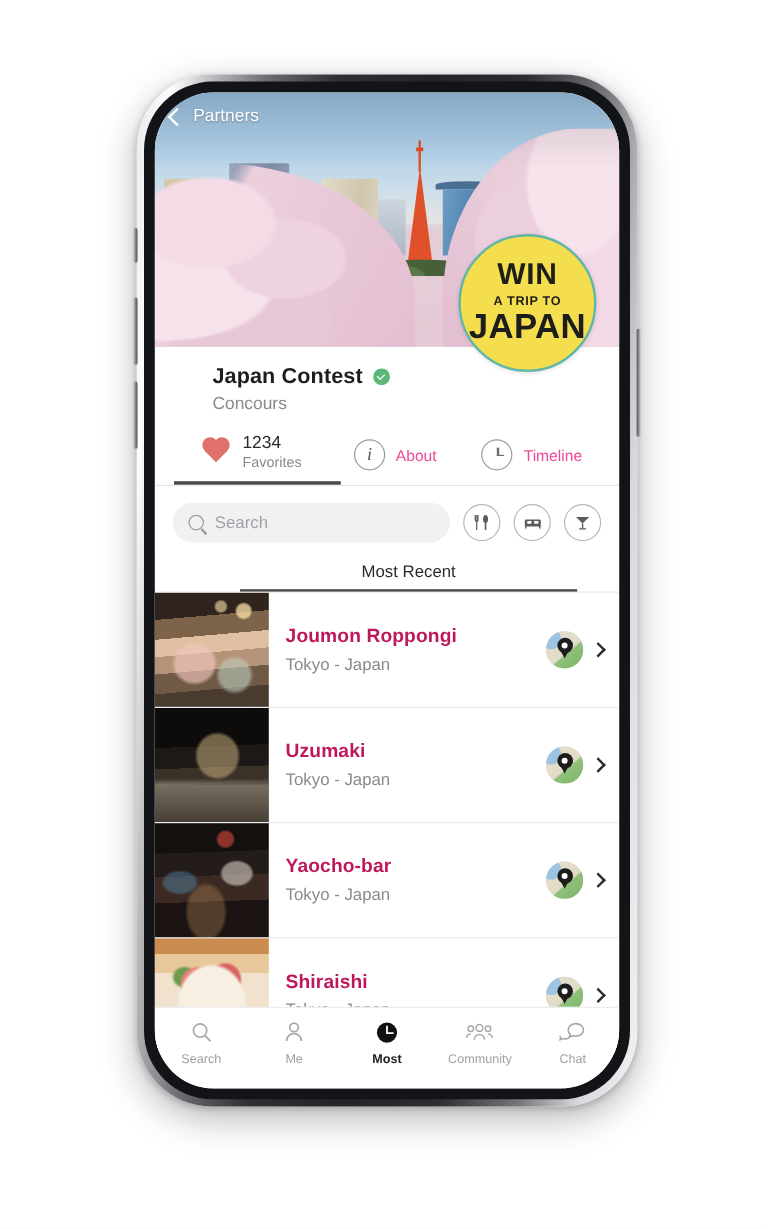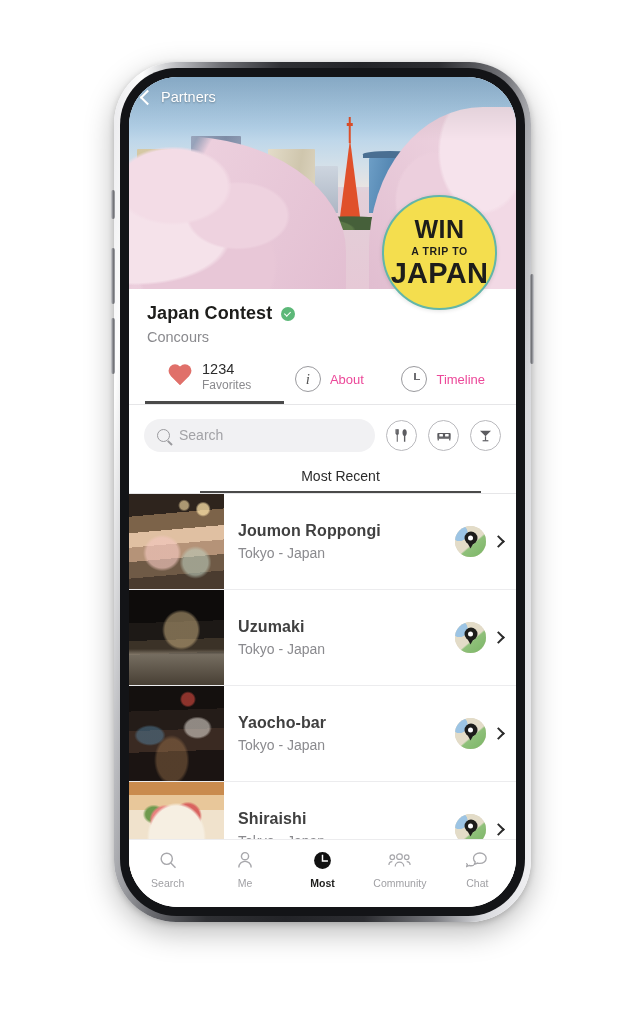--- a/index.html
+++ b/index.html
@@ -135,21 +135,21 @@
     display: flex; flex-direction: column; align-items: center; justify-content: center;
     color: #1d1d1b; text-align: center; line-height: 1;
     box-shadow: 0 1px 4px rgba(0,0,0,.12);
     cursor: pointer;
   }
   .win-1 { font-size: 25px; font-weight: 700; letter-spacing: .5px; }
   .win-2 { font-size: 10.5px; font-weight: 700; letter-spacing: .6px; margin: 4px 0 3px; }
   .win-3 { font-size: 29px; font-weight: 700; letter-spacing: .3px; }
 
   
-  .title-block { padding: 14px 18px 0; background: #fff; }
+  .title-block { padding: 14px 18px 0; background: #fff; margin-left: 30px; }
   .title-row { display: flex; align-items: center; gap: 9px; }
   .title-main { font-size: 18px; font-weight: 700; color: #1d1d1b; letter-spacing: .1px; }
   .verified {
     width: 14px; height: 14px; border-radius: 50%; background: #5cb878;
     display: flex; align-items: center; justify-content: center; flex: 0 0 auto;
   }
   .verified::after {
     content: ''; width: 5px; height: 2.5px;
     border-left: 1.6px solid #fff; border-bottom: 1.6px solid #fff;
     transform: rotate(-45deg) translate(0px,-1px);
@@ -239,21 +239,21 @@
                   radial-gradient(ellipse at 45% 78%, rgba(190,140,90,.35) 0 20%, transparent 24%); }
   .th4 { background: linear-gradient(180deg,#c98b4e 0 14%,#e8c79a 14% 30%,#f0e2cc 30% 100%); }
   .th4::after { content:''; position:absolute; inset:0;
       background: radial-gradient(ellipse at 50% 58%, #f6efe2 0 40%, transparent 44%),
                   radial-gradient(ellipse at 38% 40%, #e9817f 0 16%, transparent 19%),
                   radial-gradient(ellipse at 62% 36%, #d9635f 0 14%, transparent 17%),
                   radial-gradient(ellipse at 45% 72%, #8c4a3e 0 17%, transparent 20%),
                   radial-gradient(ellipse at 70% 70%, #b9c76a 0 9%, transparent 12%),
                   radial-gradient(ellipse at 26% 34%, #6f9a4e 0 8%, transparent 11%); }
   .row-body { flex: 1; padding: 0 12px 0 14px; min-width: 0; }
-  .row-title { font-size: 16px; font-weight: 700; color: #404040; letter-spacing: .1px; }
+  .row-title { font-size: 16px; font-weight: 700; color: #be185d; letter-spacing: .1px; }
   .row-sub { font-size: 14px; color: #8a8a8e; margin-top: 5px; }
   .row-right { display: flex; align-items: center; gap: 8px; padding-right: 13px; flex: 0 0 auto; }
   .mapdot { width: 31px; height: 31px; border-radius: 50%; position: relative; overflow: hidden;
             background: #ddd6c4; flex: 0 0 auto; }
   .mapdot::before {
     content: ''; position: absolute; inset: 0;
     background: radial-gradient(circle at 14% 22%, #9cc4e4 0 22%, transparent 24%),
                 linear-gradient(140deg, transparent 0 56%, #8fc07a 60%, #7ab565 100%),
                 linear-gradient(0deg,#e3dcc8,#e3dcc8);
   }

